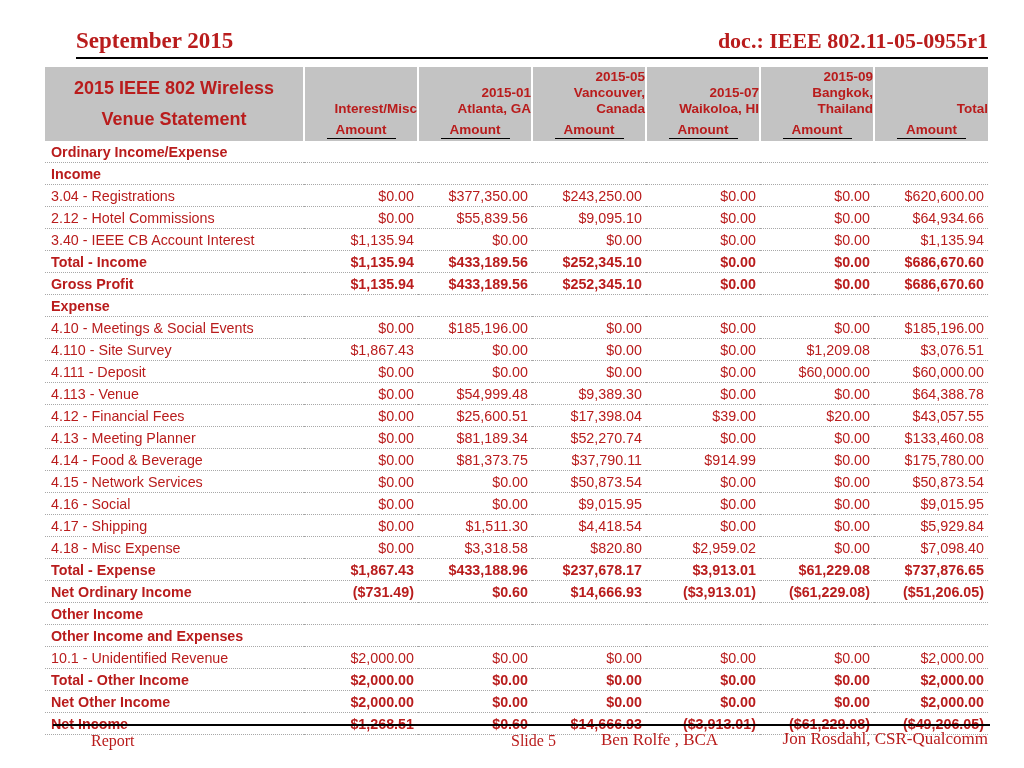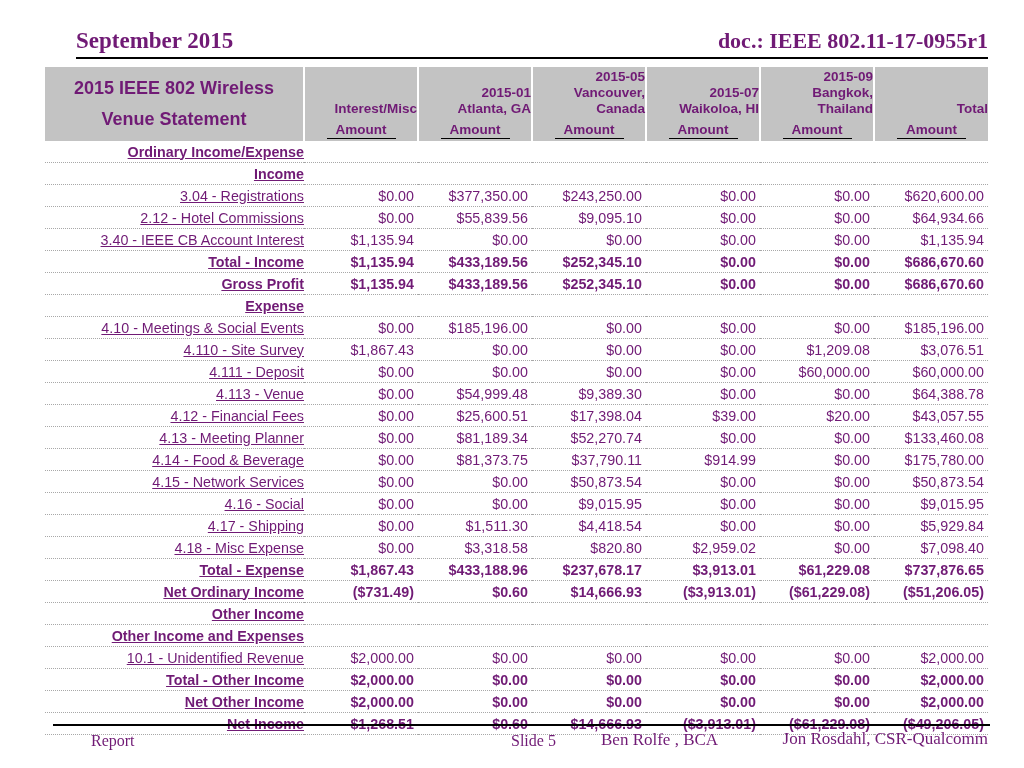--- a/index.html
+++ b/index.html
@@ -2,21 +2,21 @@
 <html><head>
 <meta charset="utf-8">
 <style>
   html, body { margin: 0; padding: 0; background: #ffffff; }
   .slide {
     position: relative;
     width: 1024px;
     height: 768px;
     background: #ffffff;
     font-family: "Liberation Sans", sans-serif;
-    color: #701a75;
+    color: #b91c1c;
     overflow: hidden;
   }
   
   .top-header {
     display: flex;
     justify-content: space-between;
     align-items: flex-end;
     margin: 28px 36px 0 76px;
     padding-bottom: 3px;
     border-bottom: 2px solid #000;
@@ -66,21 +66,21 @@
   }
   tbody td {
     height: 21px;
     padding: 0;
     font-size: 14.3px;
     border-bottom: 1px dotted #a8a8a8;
     vertical-align: middle;
     overflow: hidden;
     white-space: nowrap;
   }
-  tbody td.label { text-align: right; padding-left: 6px; text-decoration: underline; }
+  tbody td.label { text-align: left; padding-left: 6px; }
   tbody td.num   { text-align: right; padding-right: 4px; }
   tbody tr.bold td { font-weight: bold; }
 
   
   .footer {
     position: absolute;
     left: 53px;
     right: 34px;
     bottom: 14px;
     height: 28px;
@@ -93,21 +93,21 @@
   .f-author { left: 548px; font-size: 17px !important; top: 4px !important; }
   .f-chair  { right: 2px;  font-size: 17px !important; top: 3px !important; }
 </style>
 </head>
 <body>
 
 <div class="slide">
 
   <div class="top-header">
     <span class="date">September 2015</span>
-    <span class="doc">doc.: IEEE 802.11-17-0955r1</span>
+    <span class="doc">doc.: IEEE 802.11-05-0955r1</span>
   </div>
 
   <table class="income-table">
     <thead>
       <tr>
         <th class="title-cell">
           <div>2015 IEEE 802 Wireless</div>
           <div>Venue Statement</div>
         </th>
       <th class="col-head">

